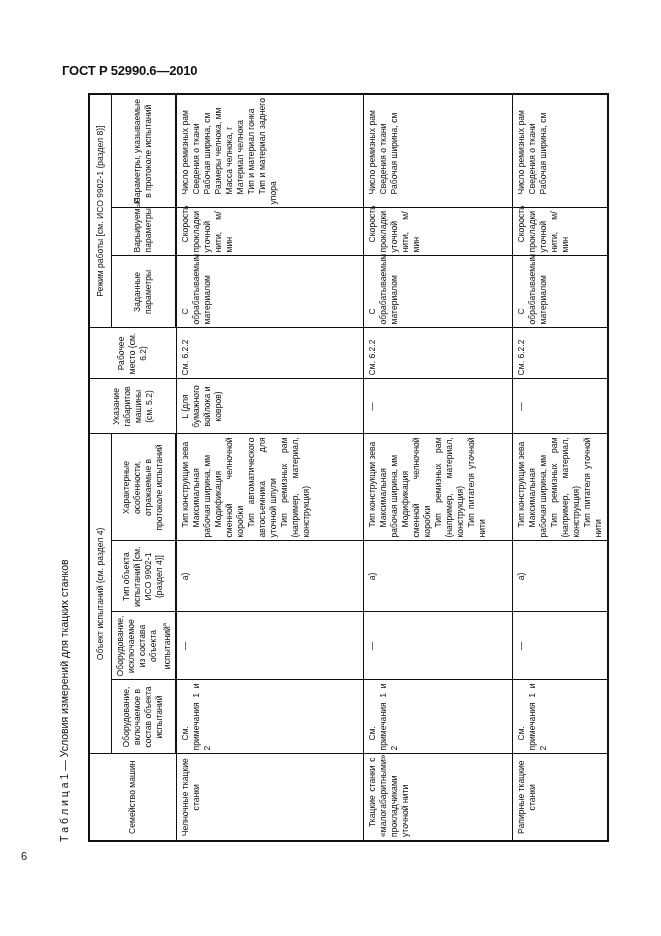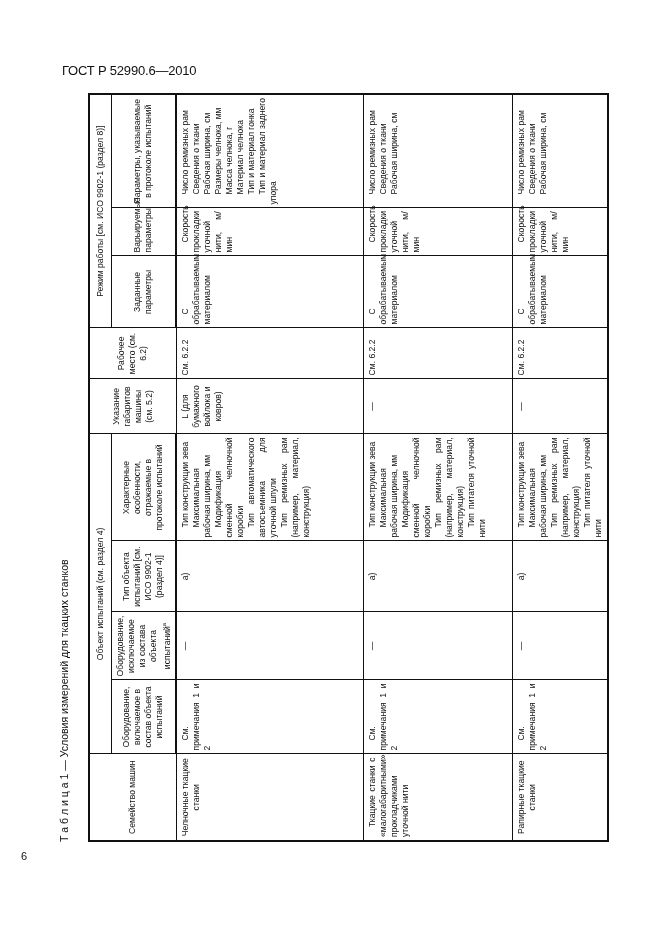--- a/index.html
+++ b/index.html
@@ -1,17 +1,17 @@
 <!DOCTYPE html>
 <html><head>
 <meta charset="utf-8">
 <style>
   html,body{margin:0;padding:0;background:#fff;}
   body{width:661px;height:936px;position:relative;overflow:hidden;font-family:"Liberation Sans",sans-serif;color:#111;}
-  .doc-header{position:absolute;left:62px;top:63px;font-size:13px;font-weight:normal;font-family:"Liberation Sans",sans-serif;letter-spacing:-0.2px;}
+  .doc-header{position:absolute;left:62px;top:63px;font-size:13px;font-weight:bold;font-family:"Liberation Sans",sans-serif;letter-spacing:-0.2px;}
   .page-number{position:absolute;left:21px;top:850px;font-size:11px;}
   
   .rot{position:absolute;left:88px;top:842px;width:747px;height:505px;transform-origin:0 0;transform:rotate(-90deg);}
   .caption{position:absolute;left:0;top:-30px;font-size:10.5px;white-space:nowrap;}
   table{border-collapse:collapse;table-layout:fixed;width:747px;font-size:8.6px;line-height:11px;}
   td,th{border:1px solid #111;vertical-align:top;padding:3px 3px;font-weight:normal;}
   th{text-align:center;vertical-align:middle;}
   .grp{height:22px;}
   .sub{height:50px;}
   thead tr:last-child th{border-bottom:2px solid #111;}

